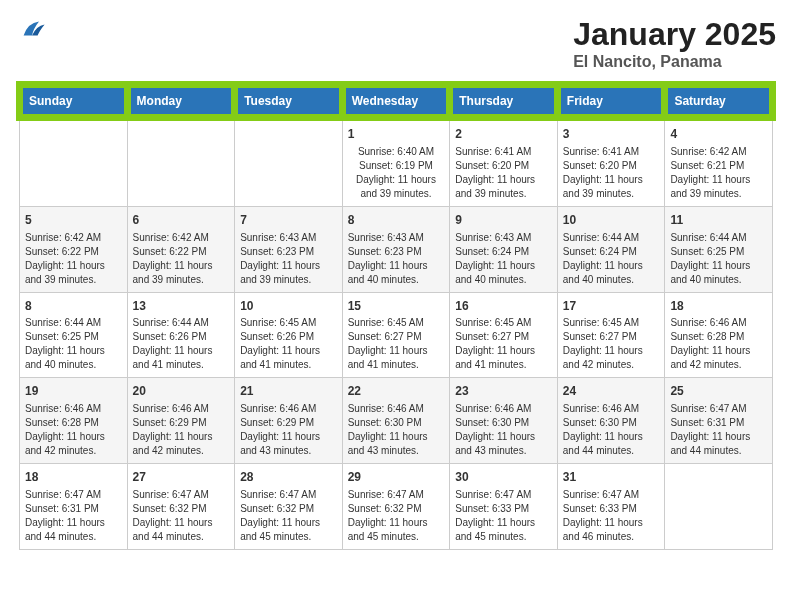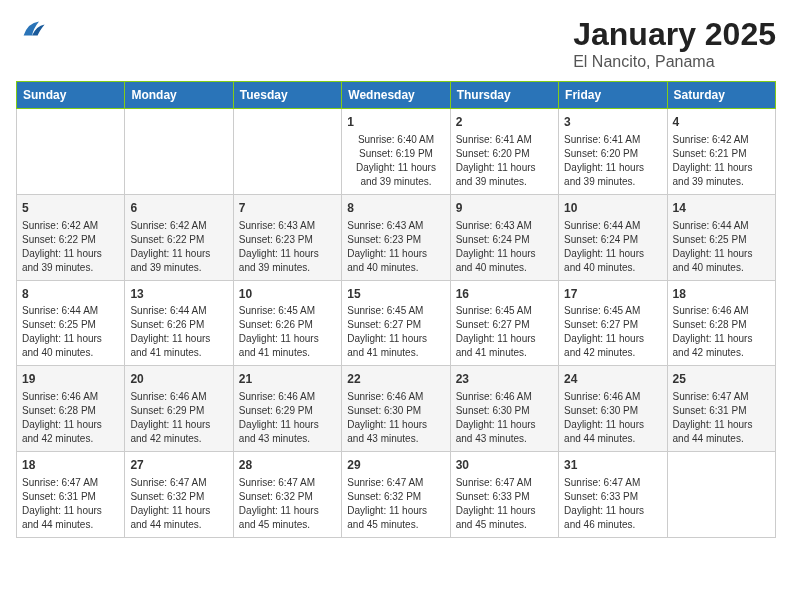--- a/index.html
+++ b/index.html
@@ -38,36 +38,36 @@
     .title-block {
       text-align: left;
     }
     .title-block h1 {
       font-size: 32px;
       font-weight: bold;
       color: #222;
     }
     .title-block h2 {
       font-size: 16px;
-      font-weight: normal;
+      font-weight: bold;
       color: #555;
     }
     table {
       width: 100%;
       border-collapse: collapse;
       font-size: 11px;
     }
     thead tr th {
       background-color: #2a74b8;
       color: #fff;
       text-align: left;
       padding: 6px 6px;
       font-size: 12px;
       font-weight: bold;
-      border: 1px solid #84cc16;
+      border: 7px solid #84cc16;
     }
     tbody tr td {
       border: 1px solid #ccc;
       vertical-align: top;
       padding: 5px 5px;
       min-height: 70px;
       height: 80px;
       width: 14.28%;
       color: #333;
       line-height: 1.4;
@@ -185,21 +185,21 @@
 Sunset: 6:24 PM
 Daylight: 11 hours and 40 minutes.</div>
         </td>
         <td>
           <span class="day-number">10</span>
           <div class="day-info" style="white-space: pre-line;">Sunrise: 6:44 AM
 Sunset: 6:24 PM
 Daylight: 11 hours and 40 minutes.</div>
         </td>
         <td>
-          <span class="day-number">14</span>
+          <span class="day-number">11</span>
           <div class="day-info" style="white-space: pre-line;">Sunrise: 6:44 AM
 Sunset: 6:25 PM
 Daylight: 11 hours and 40 minutes.</div>
         </td>
       </tr>
       <tr>
         <td>
           <span class="day-number">8</span>
           <div class="day-info" style="white-space: pre-line;">Sunrise: 6:44 AM
 Sunset: 6:25 PM

